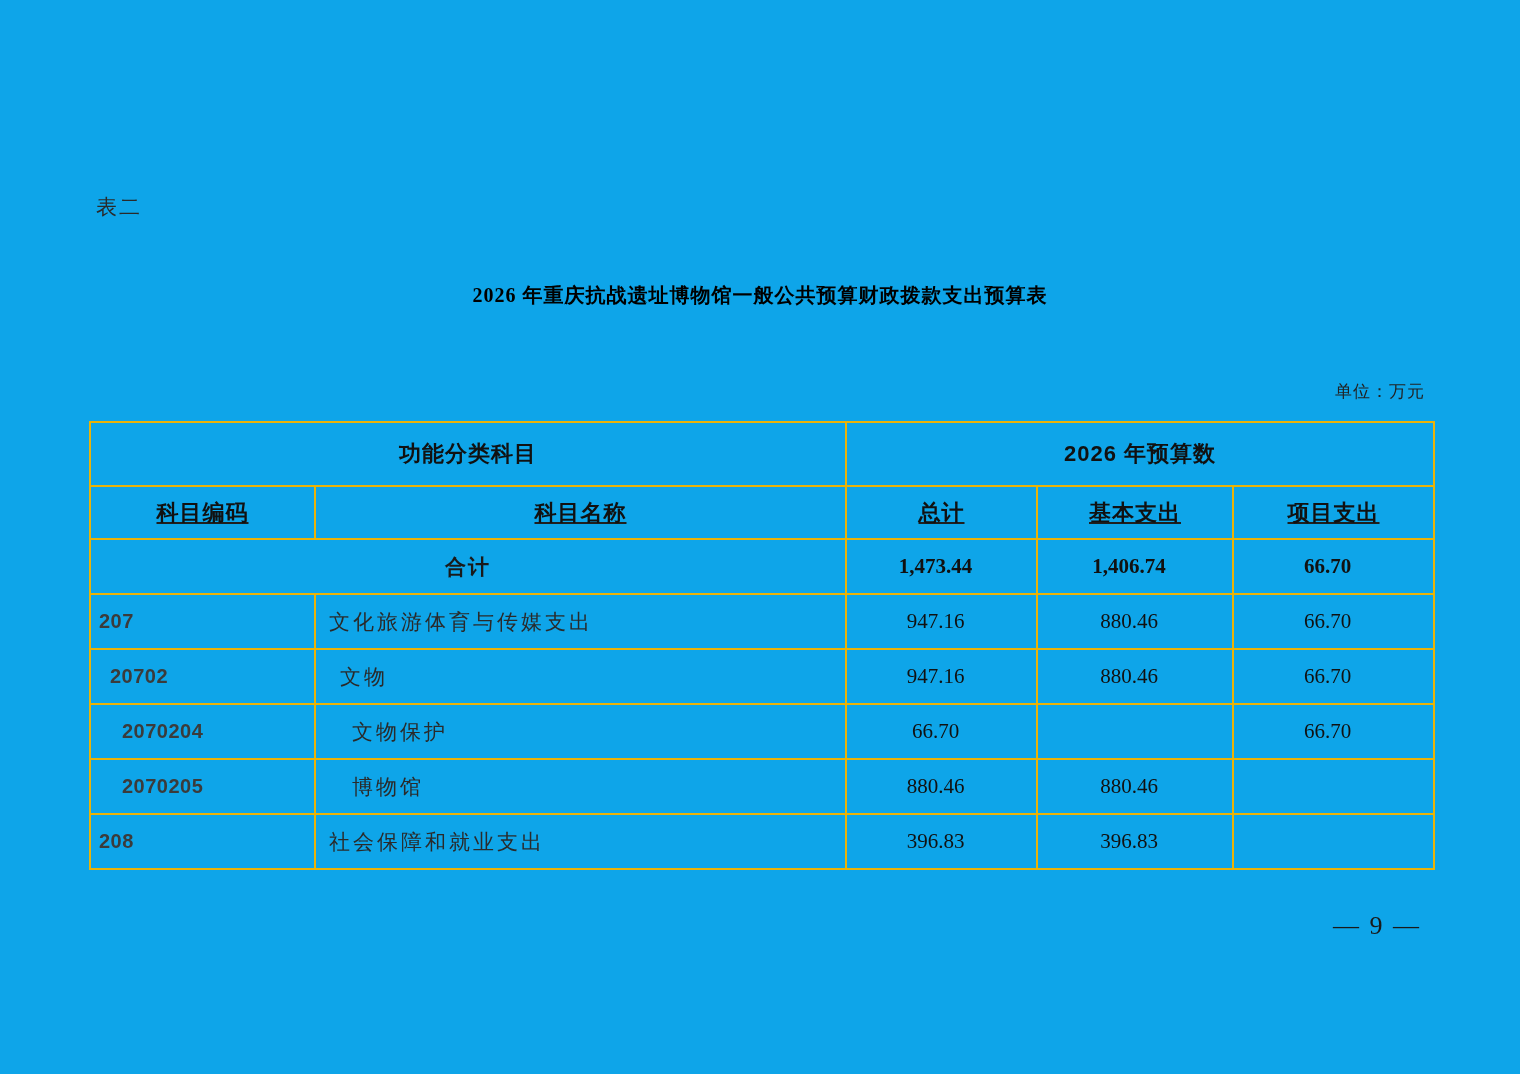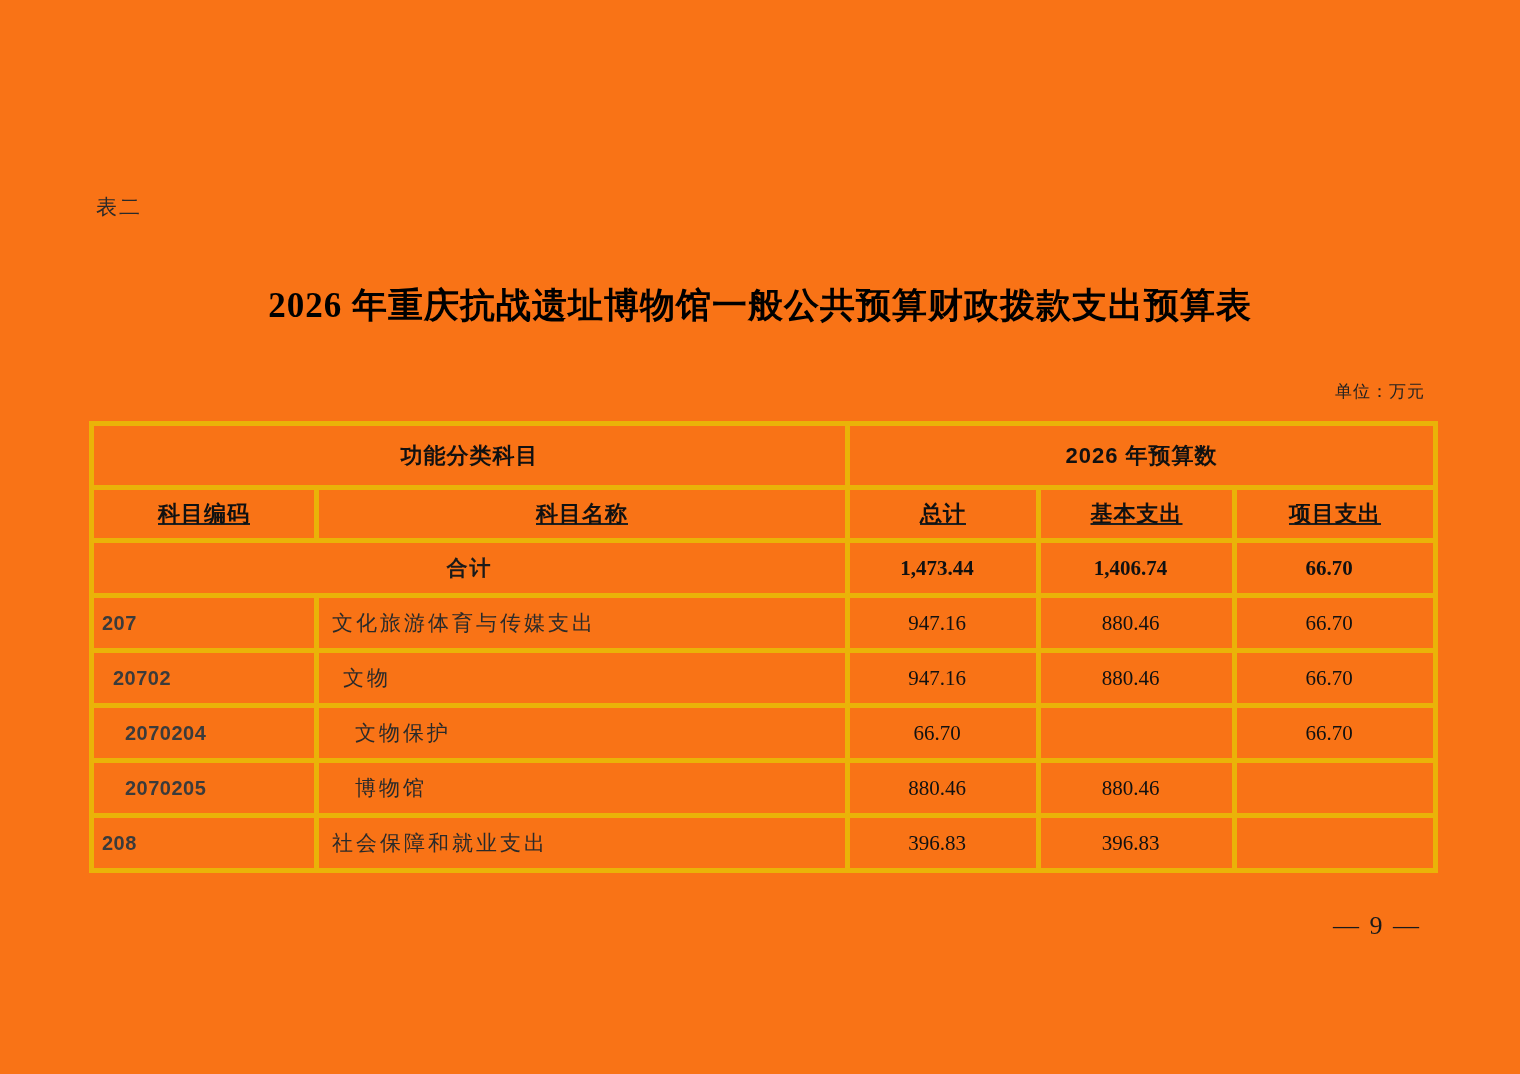--- a/index.html
+++ b/index.html
@@ -1,40 +1,40 @@
 <!DOCTYPE html>
 <html><head>
 <meta charset="utf-8">
 <style>
   * { margin: 0; padding: 0; box-sizing: border-box; }
   html, body { background: #ffffff; }
   .page {
     position: relative;
     width: 1520px;
     height: 1074px;
-    background: #f97316;
+    background: #0ea5e9;
     font-family: "Liberation Serif", "DejaVu Serif", serif;
     color: #1f1f1f;
     overflow: hidden;
   }
   .table-label {
     position: absolute;
     left: 96px;
     top: 193px;
     font-size: 21px;
     letter-spacing: 2px;
     color: #2a2a2a;
   }
   .doc-title {
     position: absolute;
     left: 0;
     right: 0;
     top: 282px;
     text-align: center;
-    font-size: 35px;
+    font-size: 20px;
     font-weight: 700;
     letter-spacing: 1px;
     color: #000000;
   }
   .unit-note {
     position: absolute;
     right: 95px;
     top: 380px;
     font-size: 17px;
     letter-spacing: 1px;
@@ -42,21 +42,21 @@
   }
   table.budget {
     position: absolute;
     left: 89px;
     top: 421px;
     width: 1344px;
     border-collapse: collapse;
     table-layout: fixed;
   }
   table.budget th, table.budget td {
-    border: 5px solid #eab308;
+    border: 2px solid #eab308;
     vertical-align: middle;
     overflow: hidden;
     white-space: nowrap;
   }
   tr.hrow1 { height: 64px; }
   tr.hrow2 { height: 53px; text-decoration: underline; }
   tr.drow  { height: 55px; }
   th.group, th.colhead {
     font-family: "Liberation Sans", "DejaVu Sans", sans-serif;
     font-weight: 700;

